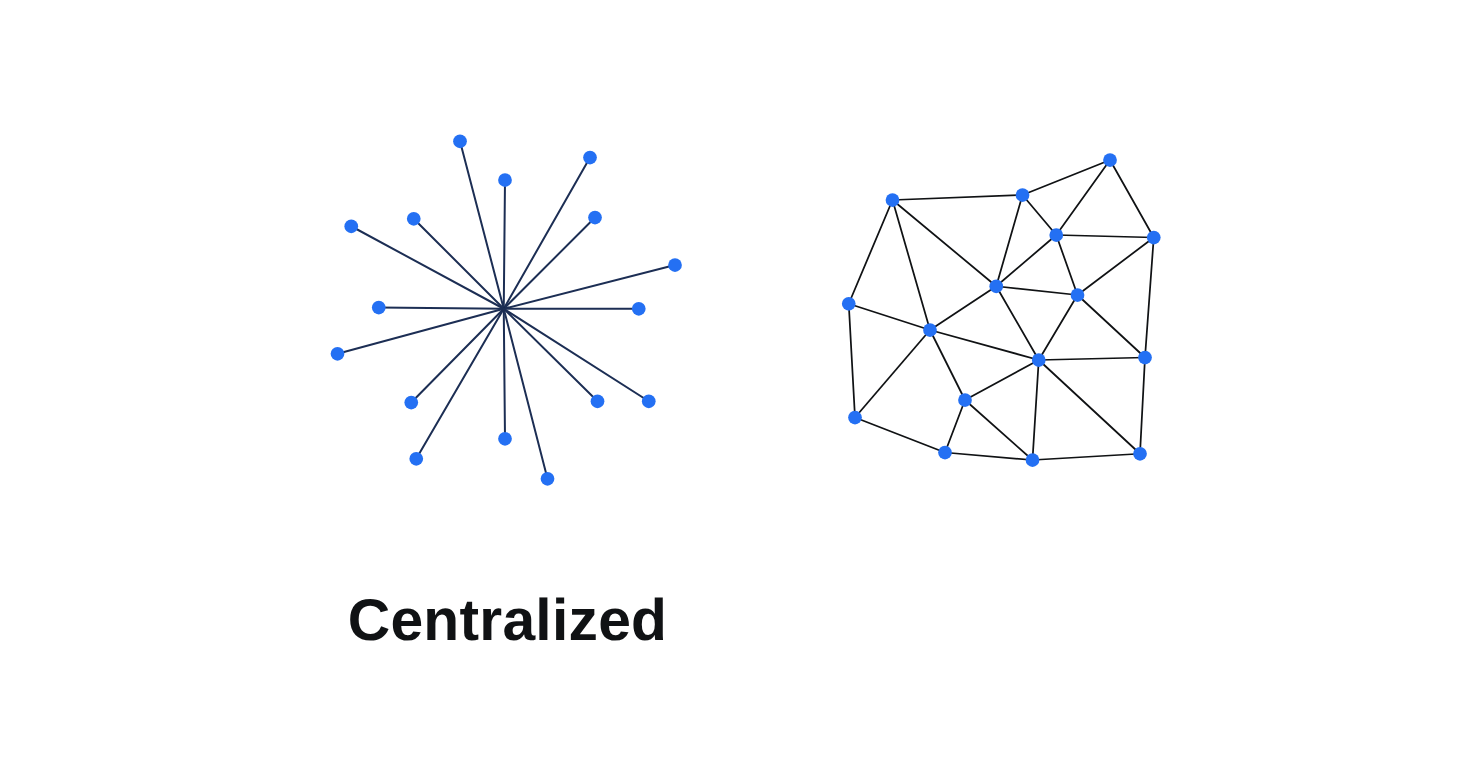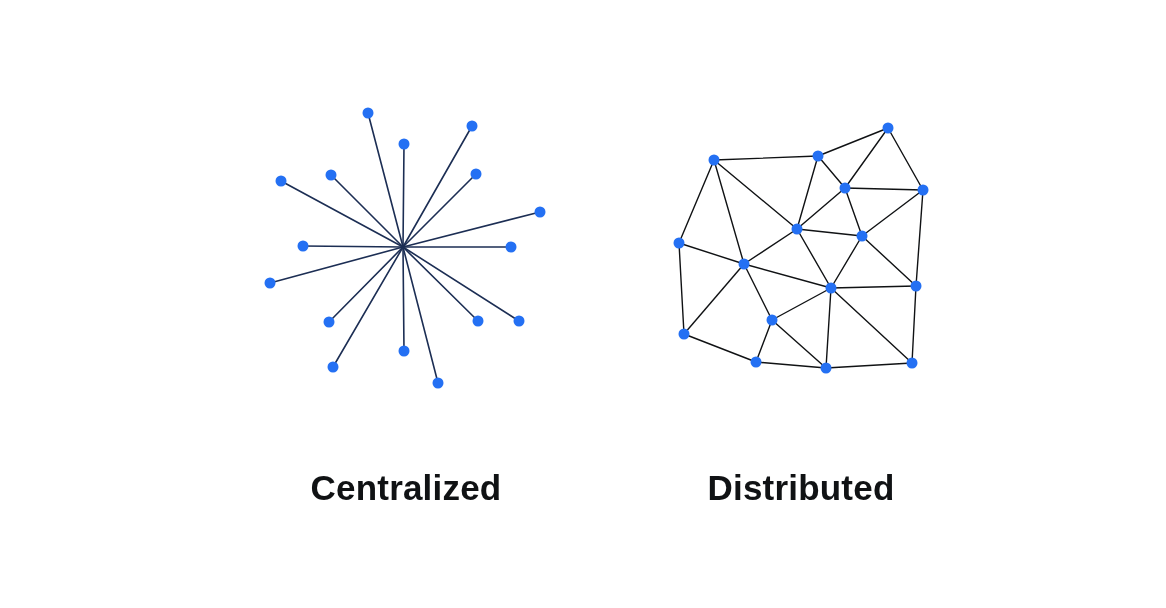--- a/index.html
+++ b/index.html
@@ -21,21 +21,21 @@
     top: 0;
     width: 1166px;
     height: 608px;
     display: block;
   }
   .diagram-label {
     position: absolute;
     top: 468px;
     width: 320px;
     text-align: center;
-    font-size: 35px;
+    font-size: 47px;
     font-weight: 700;
     letter-spacing: 0.2px;
     color: #101214;
   }
   .label-centralized { left: 246px; }
   .label-distributed { left: 641px; }
 </style>
 </head>
 <body>
 
@@ -124,14 +124,13 @@
         <circle cx="684" cy="334" r="5.5" fill="#2470f3"></circle>
         <circle cx="772" cy="320" r="5.5" fill="#2470f3"></circle>
         <circle cx="756" cy="362" r="5.5" fill="#2470f3"></circle>
         <circle cx="826" cy="368" r="5.5" fill="#2470f3"></circle>
         <circle cx="912" cy="363" r="5.5" fill="#2470f3"></circle>
       </g>
     </svg>
 
   <div class="diagram-label label-centralized">Centralized</div>
 
-  <div class="diagram-label label-distributed">Distributed</div>
 </div>
 
 </body></html>

